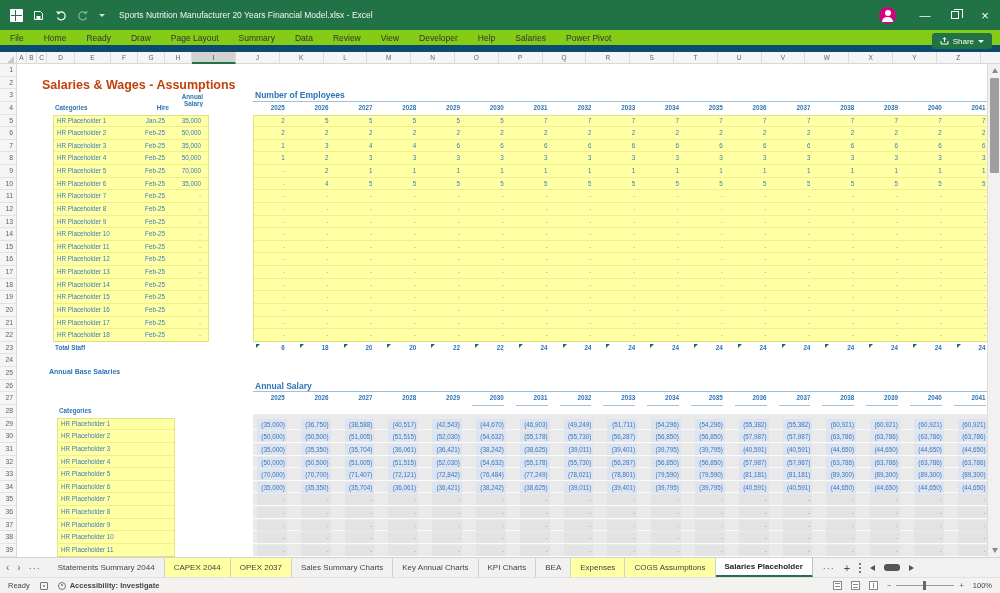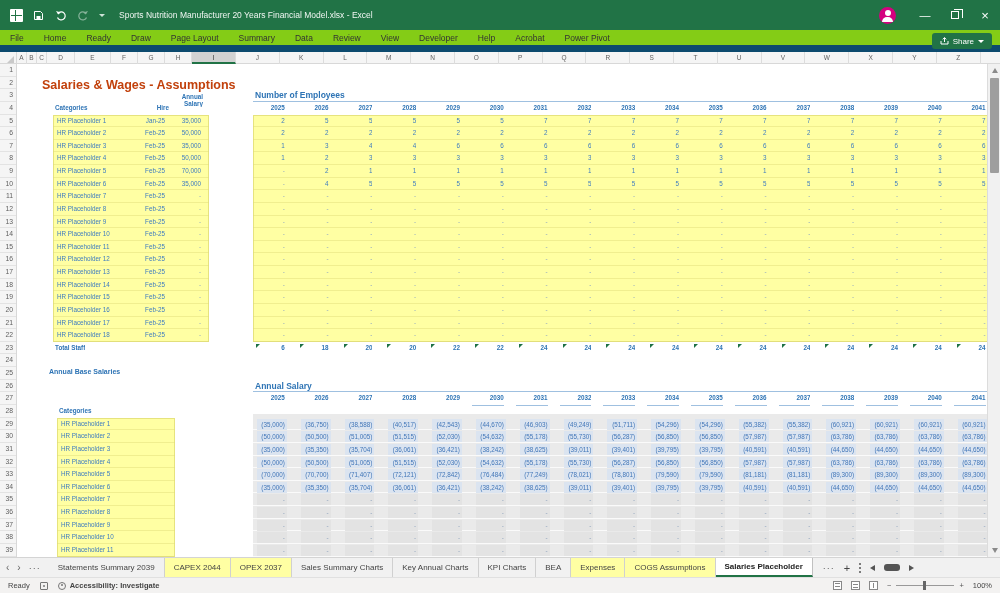--- a/index.html
+++ b/index.html
@@ -144,21 +144,21 @@
         <div class="menu-tab">Home</div>
         <div class="menu-tab">Ready</div>
         <div class="menu-tab">Draw</div>
         <div class="menu-tab">Page Layout</div>
         <div class="menu-tab">Summary</div>
         <div class="menu-tab">Data</div>
         <div class="menu-tab">Review</div>
         <div class="menu-tab">View</div>
         <div class="menu-tab">Developer</div>
         <div class="menu-tab">Help</div>
-        <div class="menu-tab">Acrobat</div>
+        <div class="menu-tab">Salaries</div>
         <div class="menu-tab">Power Pivot</div>
       </div>
     <div class="share-btn">
       <svg width="9" height="8" viewBox="0 0 9 8">
           <path d="M1 4 v3 h7 v-3" fill="none" stroke="#fff" stroke-width="1"></path>
           <line x1="4.5" y1="5" x2="4.5" y2="1" stroke="#fff" stroke-width="1"></line>
           <path d="M2.8 2.4 L4.5 0.5 L6.2 2.4" fill="none" stroke="#fff" stroke-width="1"></path>
         </svg>
       <span>Share</span>
       <span class="share-arrow"></span>
@@ -952,21 +952,21 @@
     </div>
   </div>
 
   <div class="tabbar">
     <div class="tabnav">
       <span>‹</span>
       <span>›</span>
       <span class="dots3">···</span>
     </div>
     <div id="sheet-tabs" style="display:flex; align-items:stretch;">
-        <div class="sheet-tab">Statements Summary 2039</div>
+        <div class="sheet-tab">Statements Summary 2044</div>
         <div class="sheet-tab yellow">CAPEX 2044</div>
         <div class="sheet-tab yellow">OPEX 2037</div>
         <div class="sheet-tab">Sales Summary Charts</div>
         <div class="sheet-tab">Key Annual Charts</div>
         <div class="sheet-tab">KPI Charts</div>
         <div class="sheet-tab">BEA</div>
         <div class="sheet-tab yellow">Expenses</div>
         <div class="sheet-tab yellow">COGS Assumptions</div>
         <div class="sheet-tab active">Salaries Placeholder</div>
       </div>

